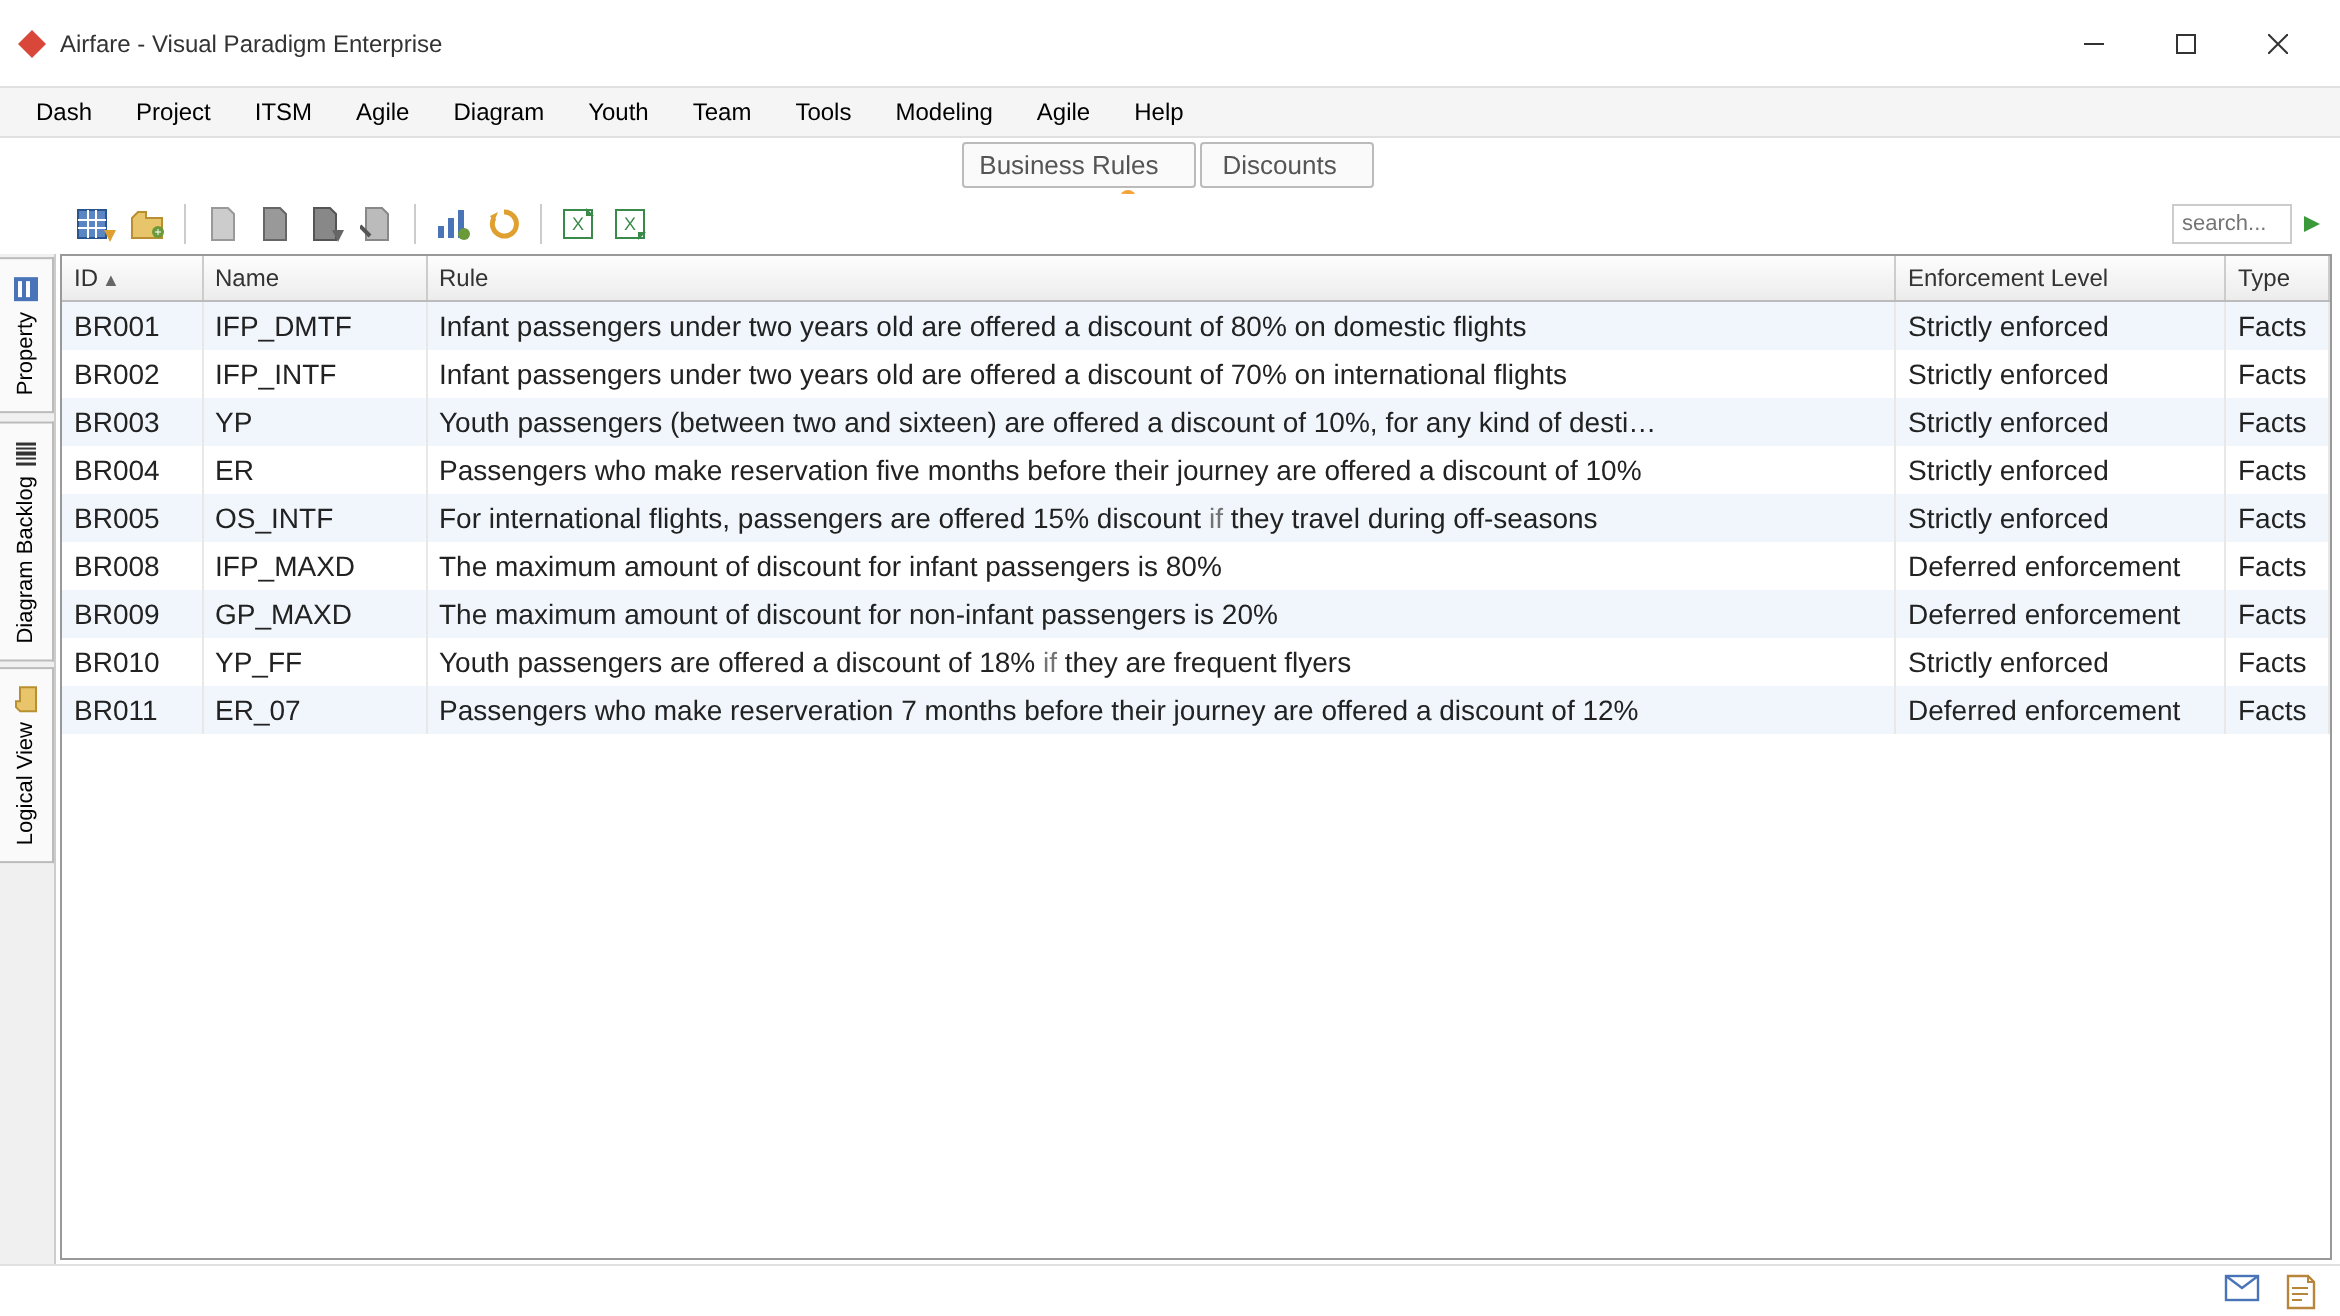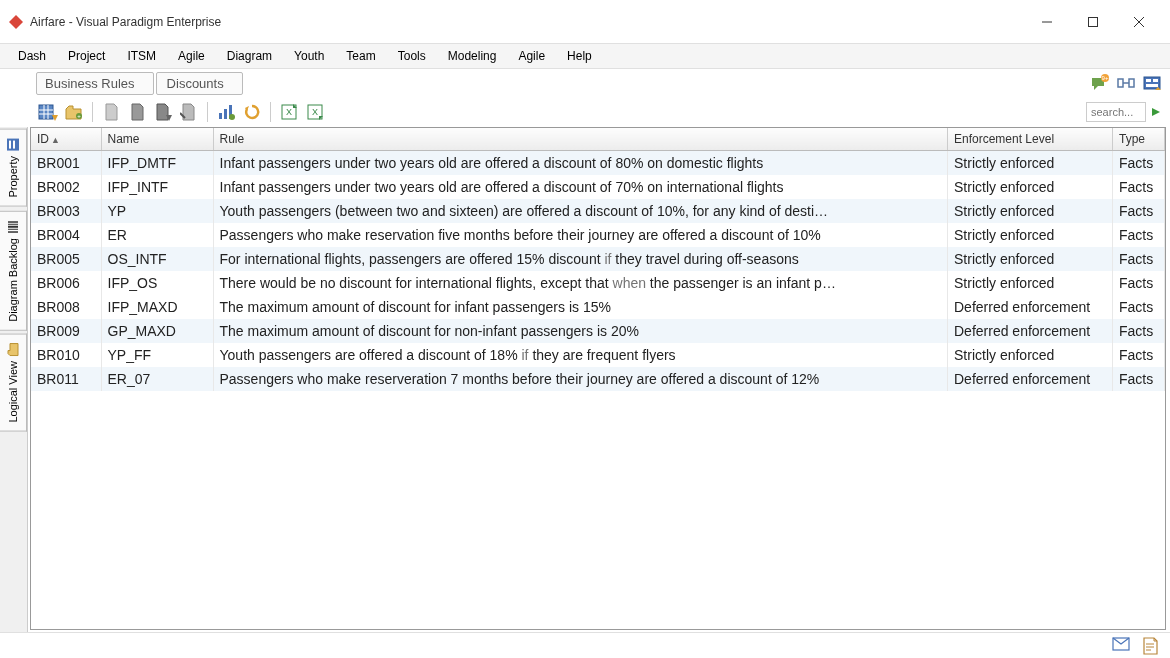--- a/index.html
+++ b/index.html
@@ -10,21 +10,21 @@
 .titlebar .logo { width: 16px; height: 16px; margin-right: 6px; }
 .titlebar .title { flex: 1; font-size: 12px; color: #333; }
 .titlebar .win-controls { display: flex; gap: 0; }
 .titlebar .win-btn { width: 46px; height: 32px; display: flex; align-items: center; justify-content: center; cursor: pointer; }
 
 
 .menubar { height: 25px; display: flex; align-items: center; padding: 0 8px 0 18px; gap: 0; border-bottom: 1px solid #e0e0e0; background: #f5f5f5; }
 .menubar .menu-item { padding: 4px 22px 4px 0; cursor: pointer; font-size: 12px; color: #000000; }
 
 
-.breadcrumb-bar { height: 28px; display: flex; align-items: center; padding: 2px 8px; background: #fff; }
+.breadcrumb-bar { height: 28px; display: flex; align-items: center; padding: 2px 8px; background: #fff; flex-direction: column; }
 .breadcrumb-bar .sidebar-spacer { width: 28px; }
 .breadcrumb { display: flex; align-items: center; gap: 0; flex: 1; }
 .crumb { position: relative; padding: 3px 18px 3px 10px; border: 1px solid #bbb; border-radius: 2px; font-size: 13px; color: #555; background: #fafafa; margin-right: 2px; }
 .crumb:first-child { padding-left: 8px; }
 .bc-right-icons { display: flex; gap: 6px; align-items: center; }
 .bc-icon { width: 20px; height: 20px; display: flex; align-items: center; justify-content: center; cursor: pointer; }
 
 
 .toolbar-row { height: 30px; display: flex; align-items: center; padding: 2px 8px; background: #fff; }
 .toolbar-row .sidebar-spacer { width: 28px; }
@@ -298,30 +298,23 @@
             <td>Facts</td>
           </tr>
           <tr class="alt">
             <td>BR005</td>
             <td>OS_INTF</td>
             <td>For international flights, passengers are offered 15% discount <span class="kw">if</span> they travel during off-seasons</td>
             <td>Strictly enforced</td>
             <td>Facts</td>
           </tr>
           <tr>
-            <td>BR006</td>
-            <td>IFP_OS</td>
-            <td>There would be no discount for international flights, except that <span class="kw">when</span> the passenger is an infant p…</td>
-            <td>Strictly enforced</td>
-            <td>Facts</td>
-          </tr>
-          <tr>
             <td>BR008</td>
             <td>IFP_MAXD</td>
-            <td>The maximum amount of discount for infant passengers is 15%</td>
+            <td>The maximum amount of discount for infant passengers is 80%</td>
             <td>Deferred enforcement</td>
             <td>Facts</td>
           </tr>
           <tr class="alt">
             <td>BR009</td>
             <td>GP_MAXD</td>
             <td>The maximum amount of discount for non-infant passengers is 20%</td>
             <td>Deferred enforcement</td>
             <td>Facts</td>
           </tr>

